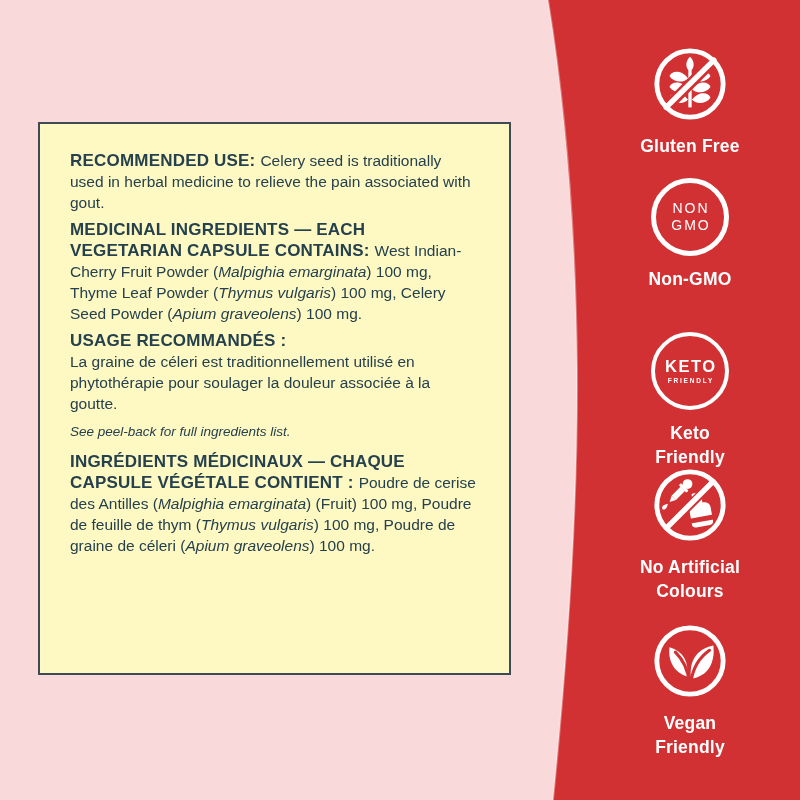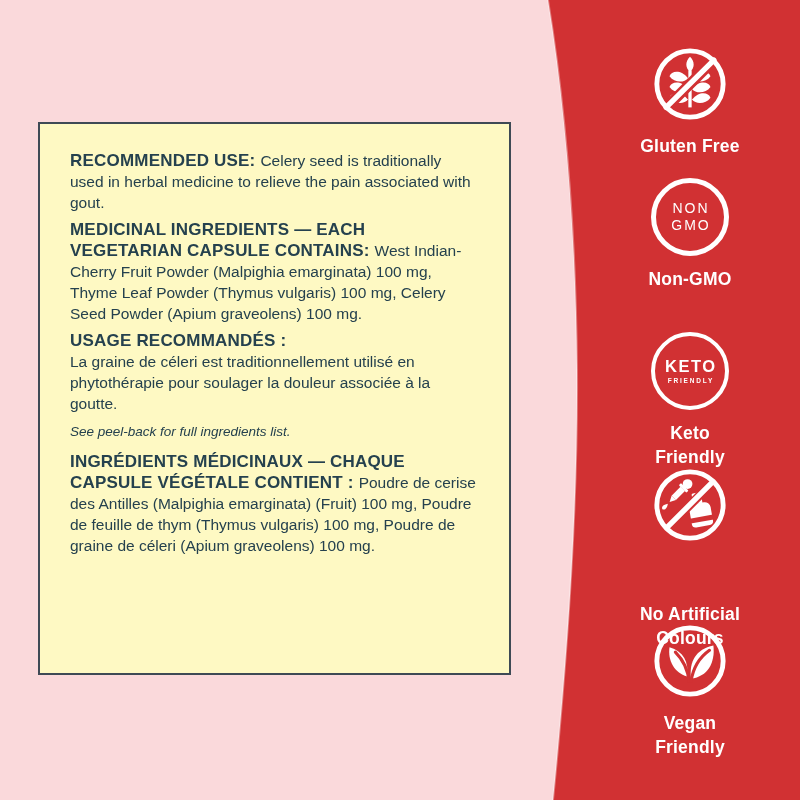--- a/index.html
+++ b/index.html
@@ -37,42 +37,42 @@
     color: var(--label-text);
   }
   .para {
     font-size: 15.5px;
     line-height: 21px;
     margin-bottom: 6px;
     color: var(--label-text);
   }
   .run-heading { font-weight: bold; font-size: 17px; letter-spacing: .2px; }
   .run-normal { }
-  .run-italic { }
+  .run-italic { font-style: italic; }
   .run-note { font-style: italic; font-size: 13.5px; }
   .para-note { margin-bottom: 9px; }
 
   
   .badge-panel {
     position: absolute; left: 0; top: 0;
     width: 700px; height: 800px;
     pointer-events: none;
   }
   .badge {
     position: absolute;
     left: 605px;
     width: 170px;
     display: flex;
     flex-direction: column;
     align-items: center;
   }
   .badge-1 { top: 45px; }
   .badge-2 { top: 178px; }
   .badge-3 { top: 332px; }
-  .badge-4 { top: 466px; gap: 47px; }
+  .badge-4 { top: 466px; }
   .badge-5 { top: 622px; align-items: center; }
   .badge-icon { width: 78px; height: 78px; }
   .badge-label {
     margin-top: 11px;
     color: var(--badge-white);
     font-weight: bold;
     font-size: 17.5px;
     line-height: 24px;
     text-align: center;
     white-space: pre-line;

